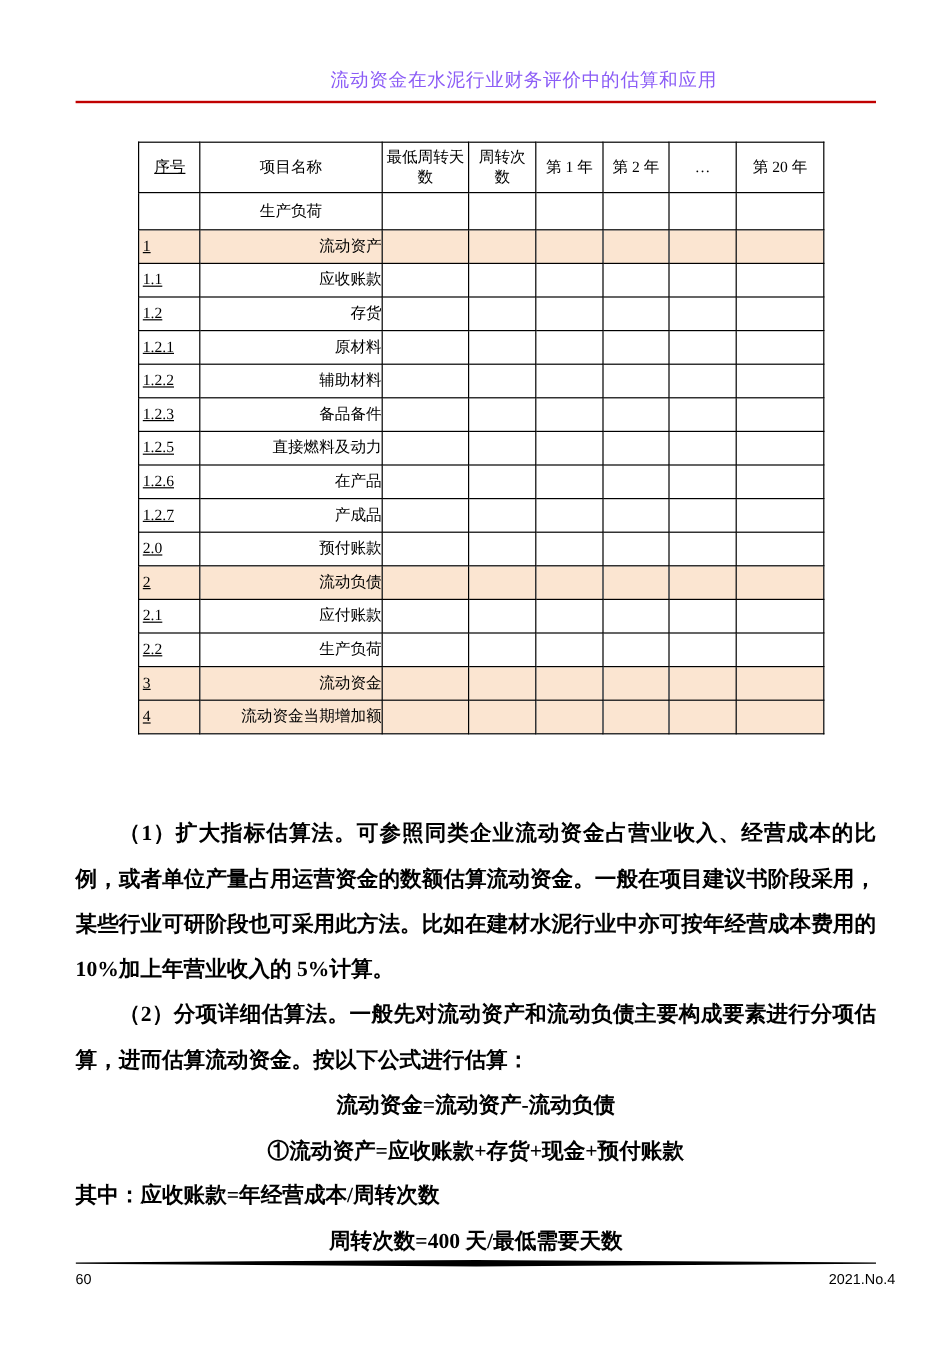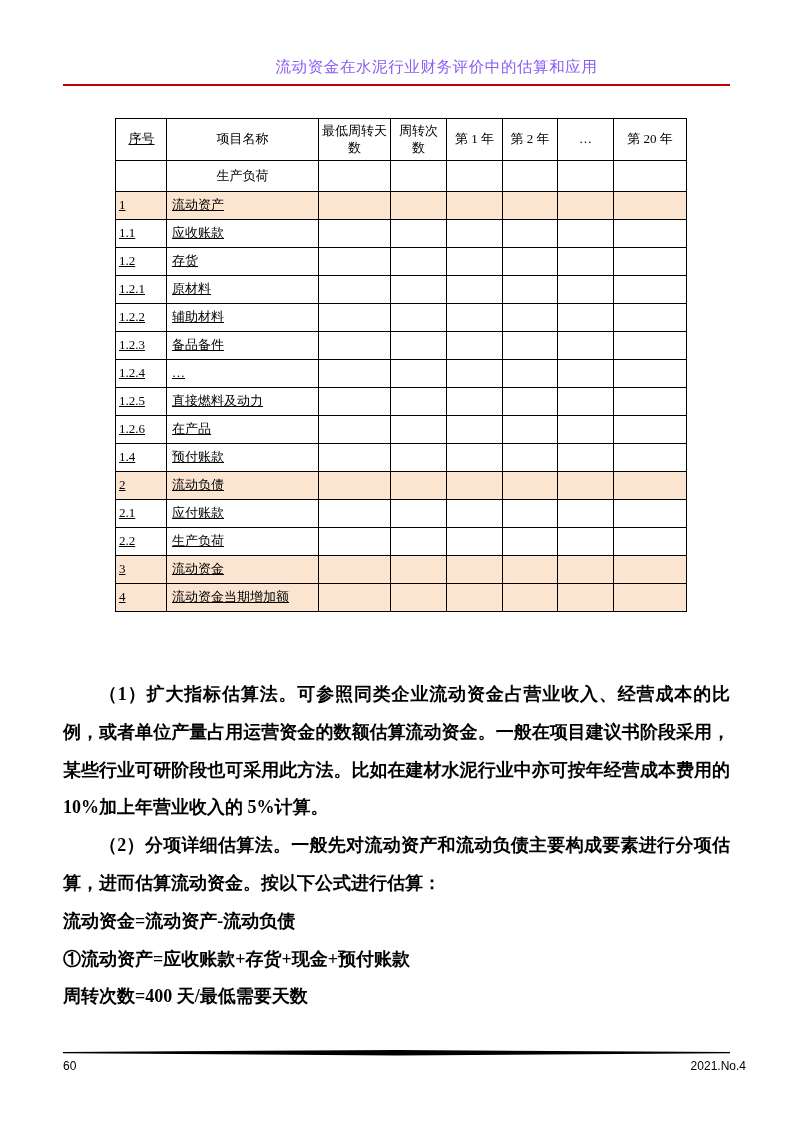--- a/index.html
+++ b/index.html
@@ -35,31 +35,31 @@
     border:1.5px solid #000;
     padding:0;
     vertical-align:middle;
     font-weight:normal;
     overflow:hidden;
   }
   table.est thead tr.cols th{height:39px;text-align:center;}
   table.est thead tr.sub th{height:28px;text-align:center;margin-top:29px;}
   table.est tbody td{height:27px;}
   table.est td.c-no,table.est th.c-no{text-align:left;padding-left:3px;text-decoration:underline;}
-  table.est td.c-name{text-align:left;padding-left:5px;text-decoration:underline;}
+  table.est td.c-name{text-align:right;padding-left:5px;}
   table.est thead th{padding:1px 2px;}
   table.est tr.hl td{background:#fbe5d1;}
   
   .bodytext{
     position:absolute;top:676px;left:63px;width:667px;
     font-size:18px;line-height:37.8px;
     text-align:justify;
   }
   .bodytext p{margin:0;text-indent:2em;font-weight:bold;}
-  .bodytext .formula{text-indent:0;text-align:left;}
+  .bodytext .formula{text-indent:0;text-align:center;}
   .bodytext .formula-note{text-indent:0;text-align:left;}
   
   .footer{
     position:absolute;top:1050px;left:63px;width:667px;
   }
   .footer svg{display:block;}
   .footer-row{
     position:relative;width:100%;margin-top:3px;
     font-family:"Liberation Sans","DejaVu Sans",sans-serif;
     font-size:12px;
@@ -163,51 +163,51 @@
           <td class="c-no">1.2.3</td>
           <td class="c-name">备品备件</td>
           <td></td>
           <td></td>
           <td></td>
           <td></td>
           <td></td>
           <td></td>
         </tr>
         <tr>
-          <td class="c-no">1.2.4</td>
-          <td class="c-name">…</td>
-          <td></td>
-          <td></td>
-          <td></td>
-          <td></td>
-          <td></td>
-          <td></td>
-        </tr>
-        <tr>
           <td class="c-no">1.2.5</td>
           <td class="c-name">直接燃料及动力</td>
           <td></td>
           <td></td>
           <td></td>
           <td></td>
           <td></td>
           <td></td>
         </tr>
         <tr>
           <td class="c-no">1.2.6</td>
           <td class="c-name">在产品</td>
           <td></td>
           <td></td>
           <td></td>
           <td></td>
           <td></td>
           <td></td>
         </tr>
         <tr>
-          <td class="c-no">1.4</td>
+          <td class="c-no">1.2.7</td>
+          <td class="c-name">产成品</td>
+          <td></td>
+          <td></td>
+          <td></td>
+          <td></td>
+          <td></td>
+          <td></td>
+        </tr>
+        <tr>
+          <td class="c-no">2.0</td>
           <td class="c-name">预付账款</td>
           <td></td>
           <td></td>
           <td></td>
           <td></td>
           <td></td>
           <td></td>
         </tr>
         <tr class="hl">
           <td class="c-no">2</td>
@@ -260,20 +260,21 @@
           <td></td>
         </tr>
       </tbody>
   </table>
 
   <div class="bodytext">
     <p>（1）扩大指标估算法。可参照同类企业流动资金占营业收入、经营成本的比例，或者单位产量占用运营资金的数额估算流动资金。一般在项目建议书阶段采用，某些行业可研阶段也可采用此方法。比如在建材水泥行业中亦可按年经营成本费用的 10%加上年营业收入的 5%计算。</p>
     <p>（2）分项详细估算法。一般先对流动资产和流动负债主要构成要素进行分项估算，进而估算流动资金。按以下公式进行估算：</p>
     <p class="formula">流动资金=流动资产-流动负债</p>
     <p class="formula">①流动资产=应收账款+存货+现金+预付账款</p>
+    <p class="formula-note">其中：应收账款=年经营成本/周转次数</p>
     <p class="formula">周转次数=400 天/最低需要天数</p>
   </div>
 
   <div class="footer">
     <svg width="667" height="6" viewBox="0 0 667 6">
       <polygon points="0,2 334,0 667,2 667,3.2 334,5.4 0,3.2" fill="#000"></polygon>
     </svg>
     <div class="footer-row">
       <span class="page-num">60</span>
       <span class="issue">2021.No.4</span>

